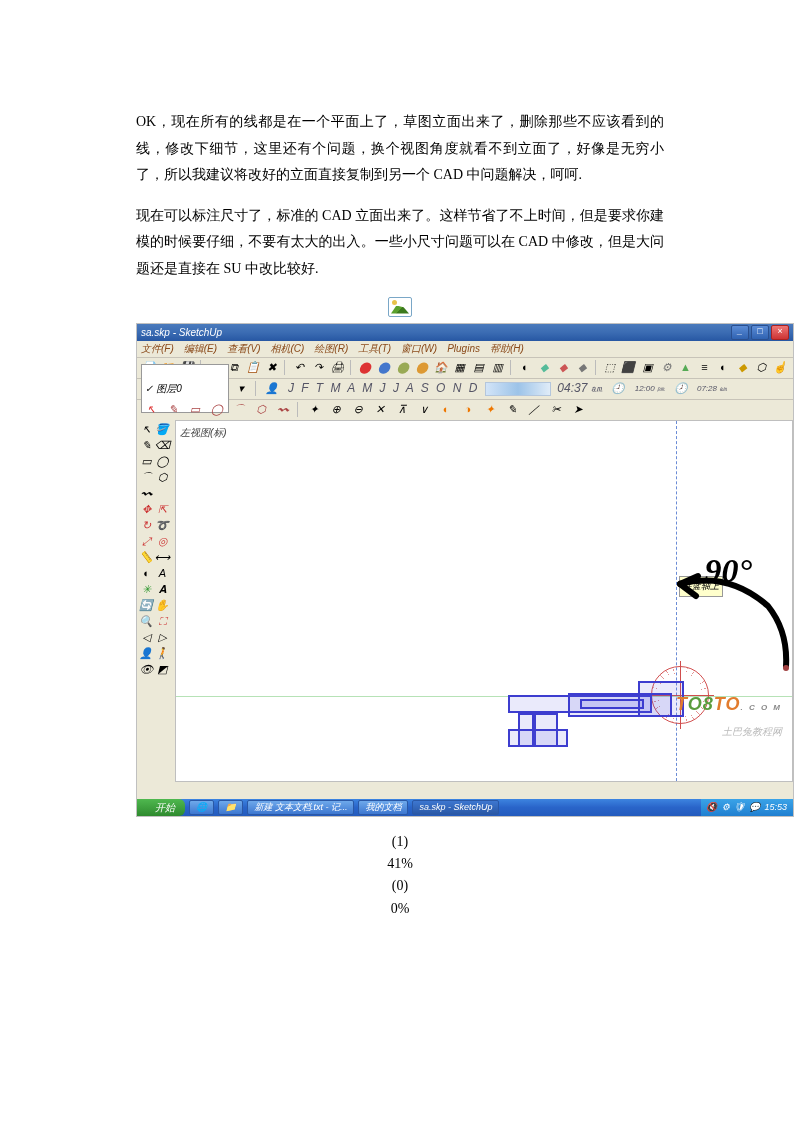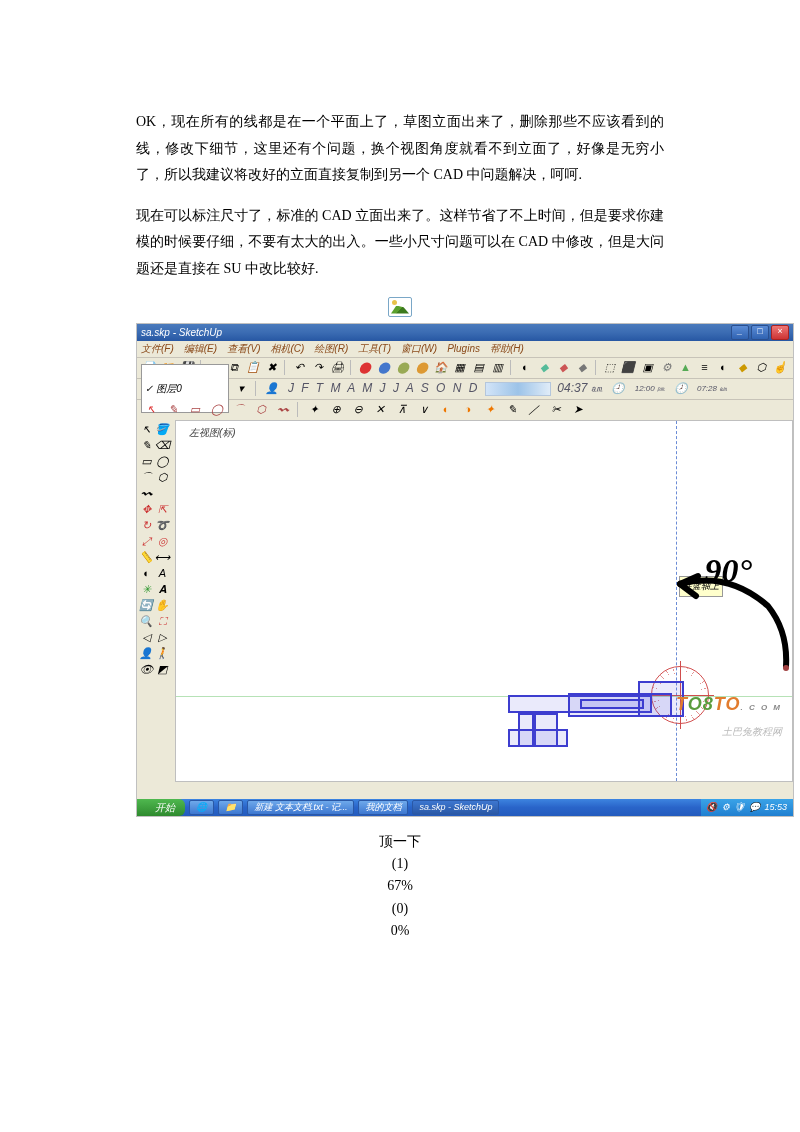--- a/index.html
+++ b/index.html
@@ -136,21 +136,21 @@
     position: absolute;
     top: 96px;
     left: 38px;
     right: 0;
     bottom: 34px;
     background: #ffffff;
     border: 1px solid #bfbfbf;
   }
   .view-label {
     position: absolute;
-    top: 2px; left: 13px;
+    top: 2px; left: 4px;
     color: #444;
     font-size: 10px;
   }
   .left-toolbox {
     position: absolute;
     top: 96px;
     left: 0;
     width: 38px;
     bottom: 34px;
     background: #ece9d8;
@@ -633,18 +633,17 @@
         <span>🛡</span>
         <span>💬</span>
         <span>15:53</span>
       </span>
     </div>
 
   </div>
 </div>
 
 <div class="vote-block">
-  <div>顶一下</div>
   <div>(1)</div>
-  <div>67%</div>
+  <div>41%</div>
   <div>(0)</div>
   <div>0%</div>
 </div>
 
 </body></html>

